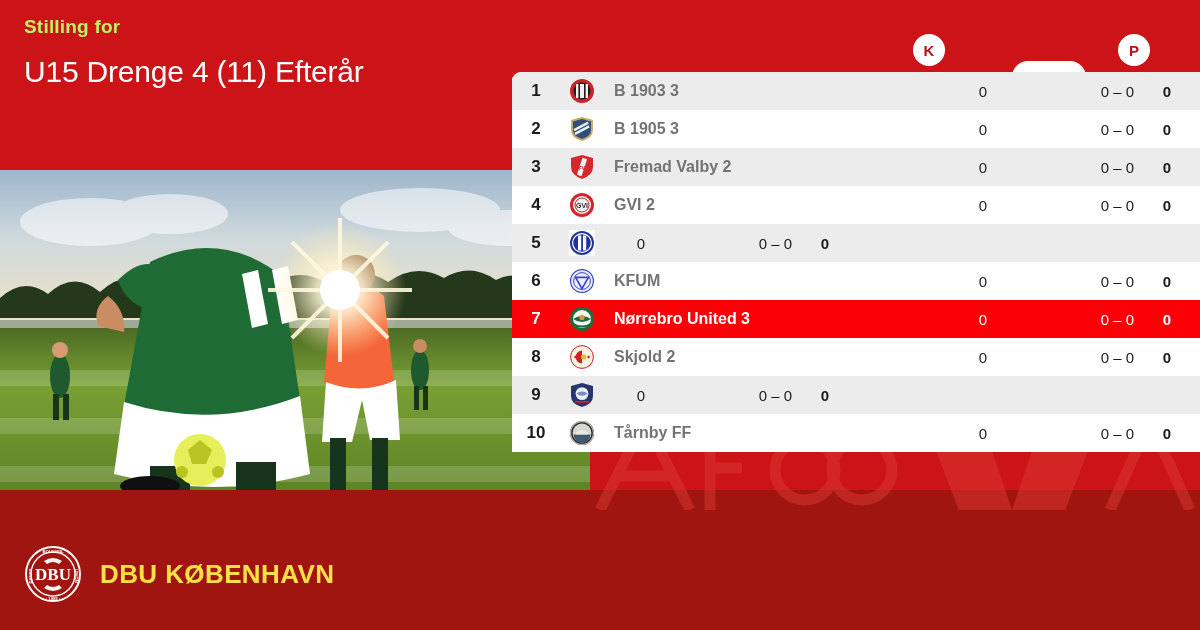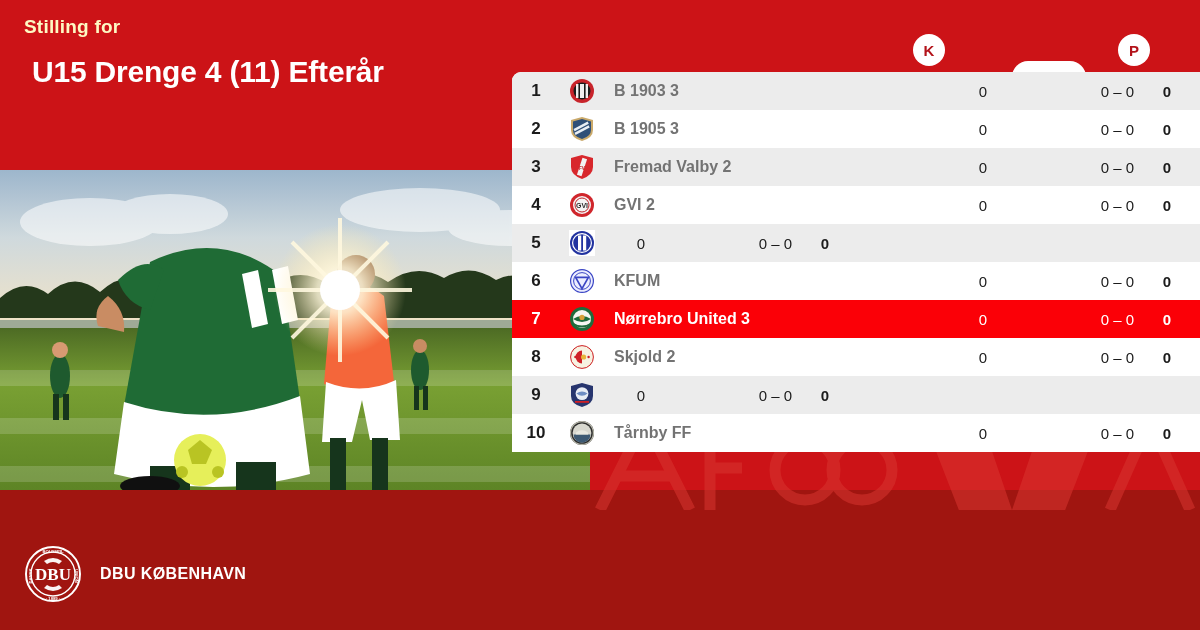--- a/index.html
+++ b/index.html
@@ -16,26 +16,26 @@
   .band-mid{position:absolute;left:0;top:170px;width:1200px;height:320px;background:#CC1317;}
   .band-bottom{position:absolute;left:0;top:490px;width:1200px;height:140px;background:#A01510;}
 
   
   .watermark{position:absolute;left:590px;top:440px;width:610px;height:70px;overflow:hidden;opacity:1;pointer-events:none;}
   .watermark svg{display:block;}
 
   
   .header{position:absolute;left:24px;top:16px;width:470px;}
   .kicker{
-    font-size:19px;font-weight:bold;color:#fef9c3;letter-spacing:.2px;
+    font-size:19px;font-weight:bold;color:#bef264;letter-spacing:.2px;
     line-height:1.2;margin:0 0 16px 0;
   }
   .headline{
-    font-size:30px;font-weight:bold;color:#ffffff;letter-spacing:-.2px;
-    line-height:1.15;margin:8px;white-space:nowrap;
+    font-size:30px;font-weight:normal;color:#ffffff;letter-spacing:-.2px;
+    line-height:1.15;margin:0;white-space:nowrap;
   }
 
   
   .photo{position:absolute;left:0;top:170px;width:590px;height:320px;overflow:hidden;background:#2f4a18;}
   .photo svg{display:block;}
 
   
   .pills{position:absolute;left:512px;top:34px;width:688px;height:38px;}
   .pill{
     position:absolute;top:0;height:32px;border-radius:16px;background:#ffffff;
@@ -87,21 +87,21 @@
   .row.hl .cell-team,
   .row.hl .cell-k,
   .row.hl .cell-score,
   .row.hl .cell-p{color:#ffffff;}
 
   
   .footer{position:absolute;left:24px;top:545px;display:flex;align-items:center;gap:18px;}
   .footer-logo{width:58px;height:58px;flex:0 0 58px;}
   .footer-logo svg{display:block;}
   .footer-text{
-    font-size:16px;font-weight:bold;color:#ffffff;letter-spacing:.4px;
+    font-size:26px;font-weight:bold;color:#fde047;letter-spacing:.4px;
   }
 </style>
 </head>
 <body>
 
 <div class="canvas">
 
   <div class="band-top"></div>
   <div class="band-mid"></div>
   <div class="band-bottom"></div>

